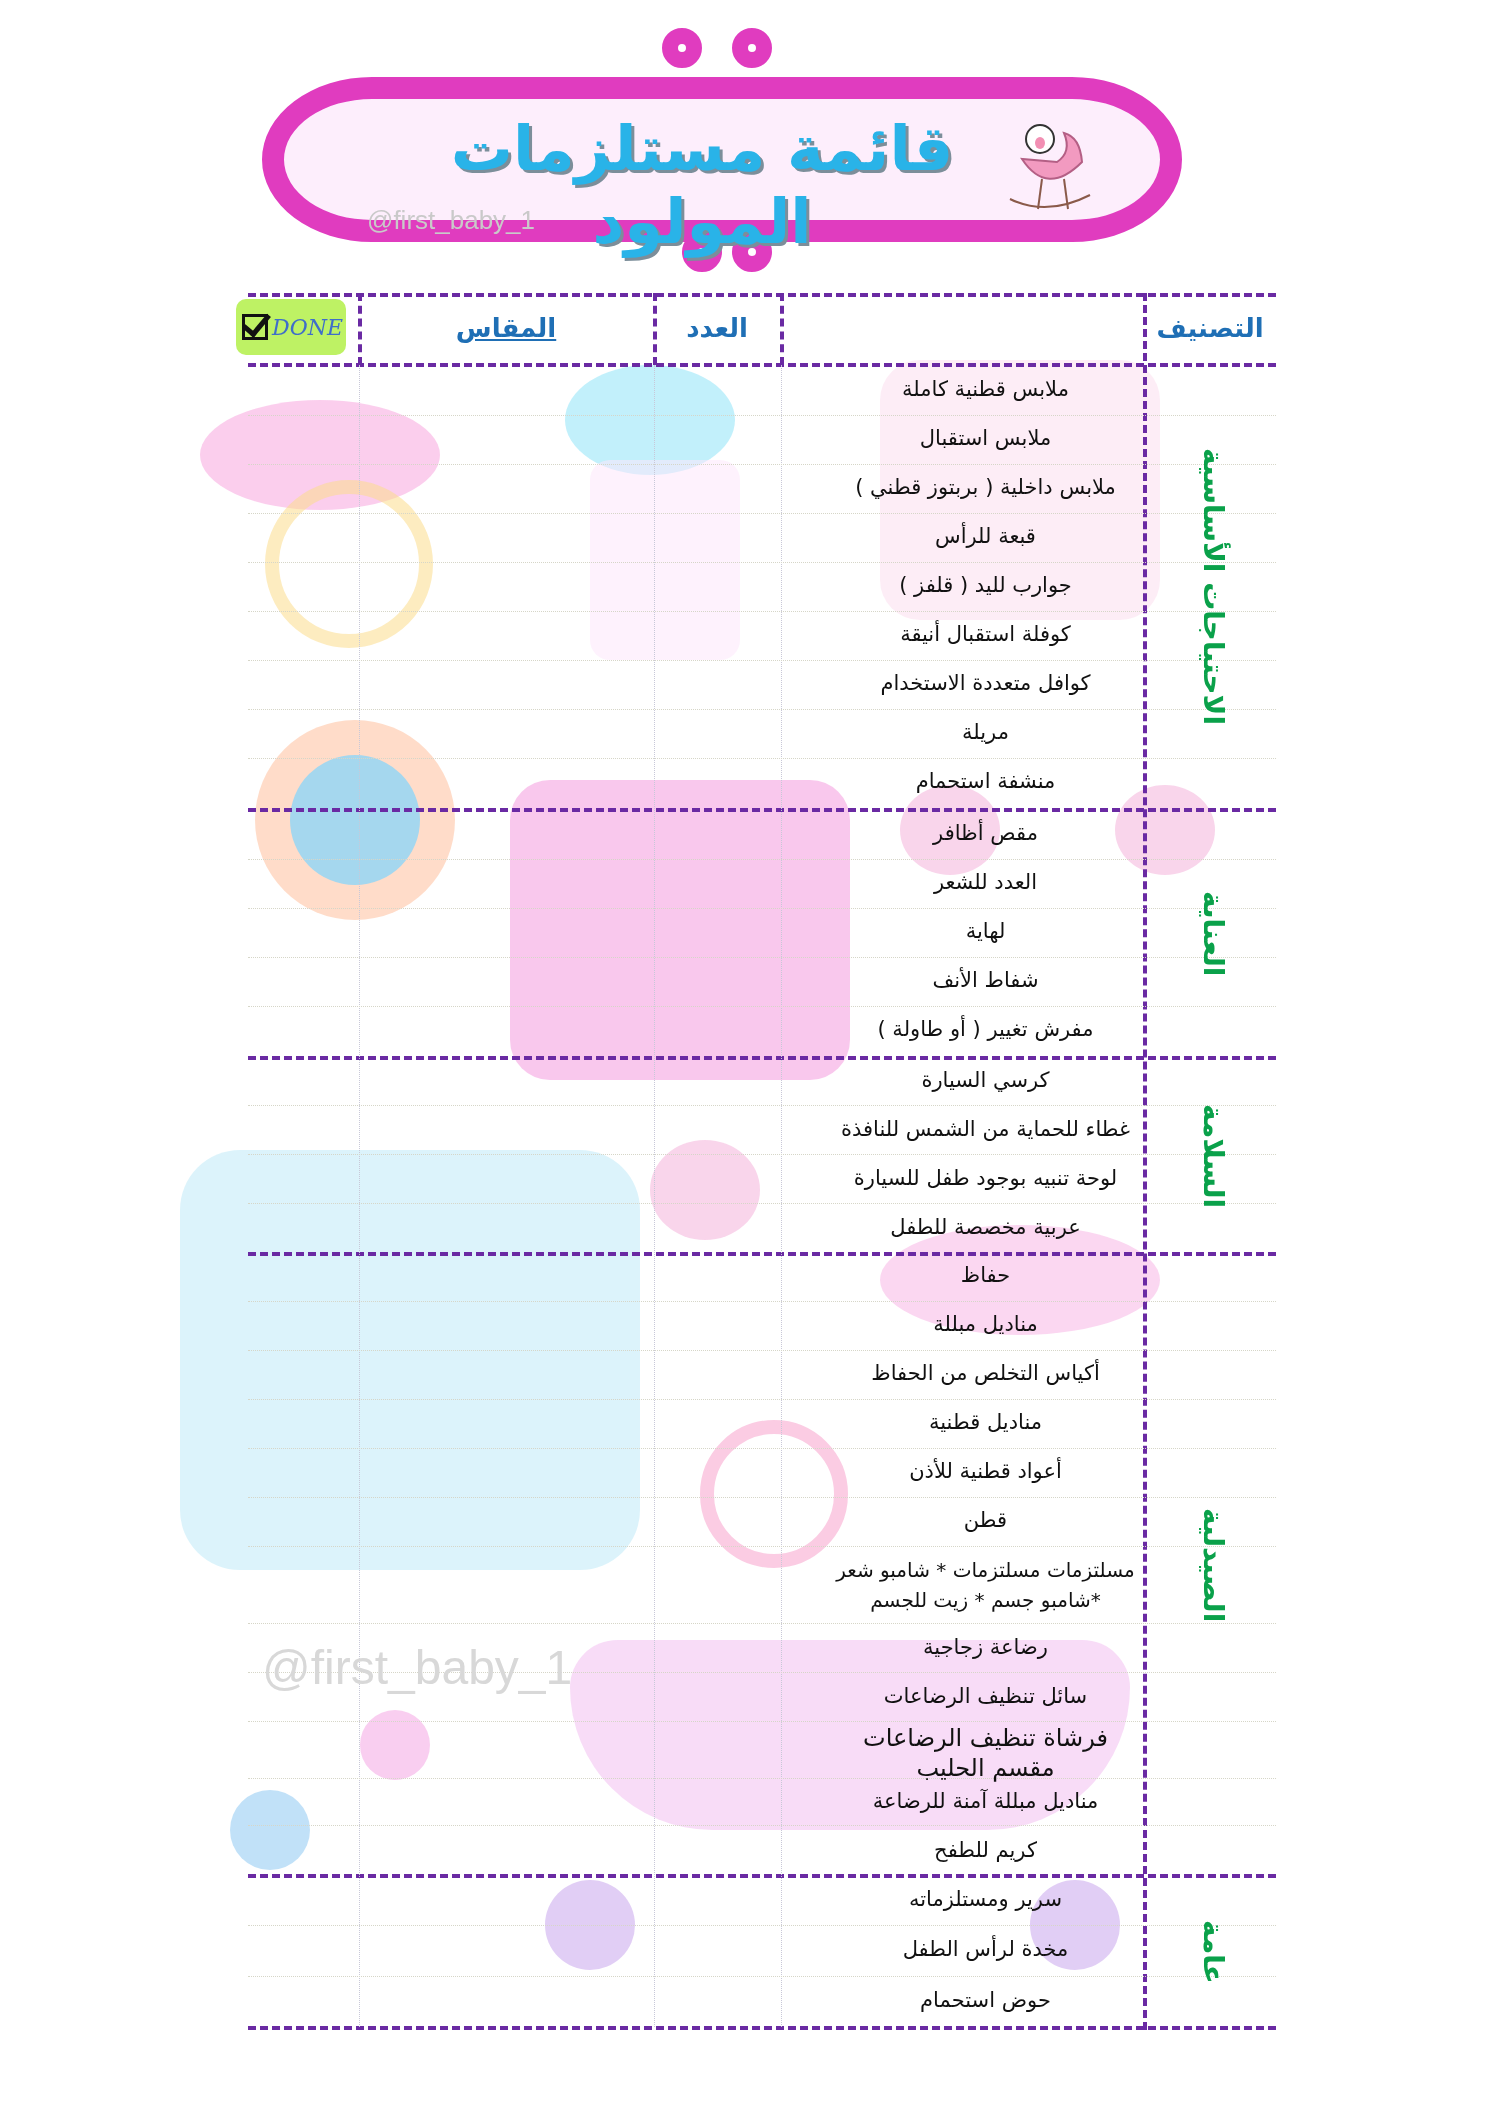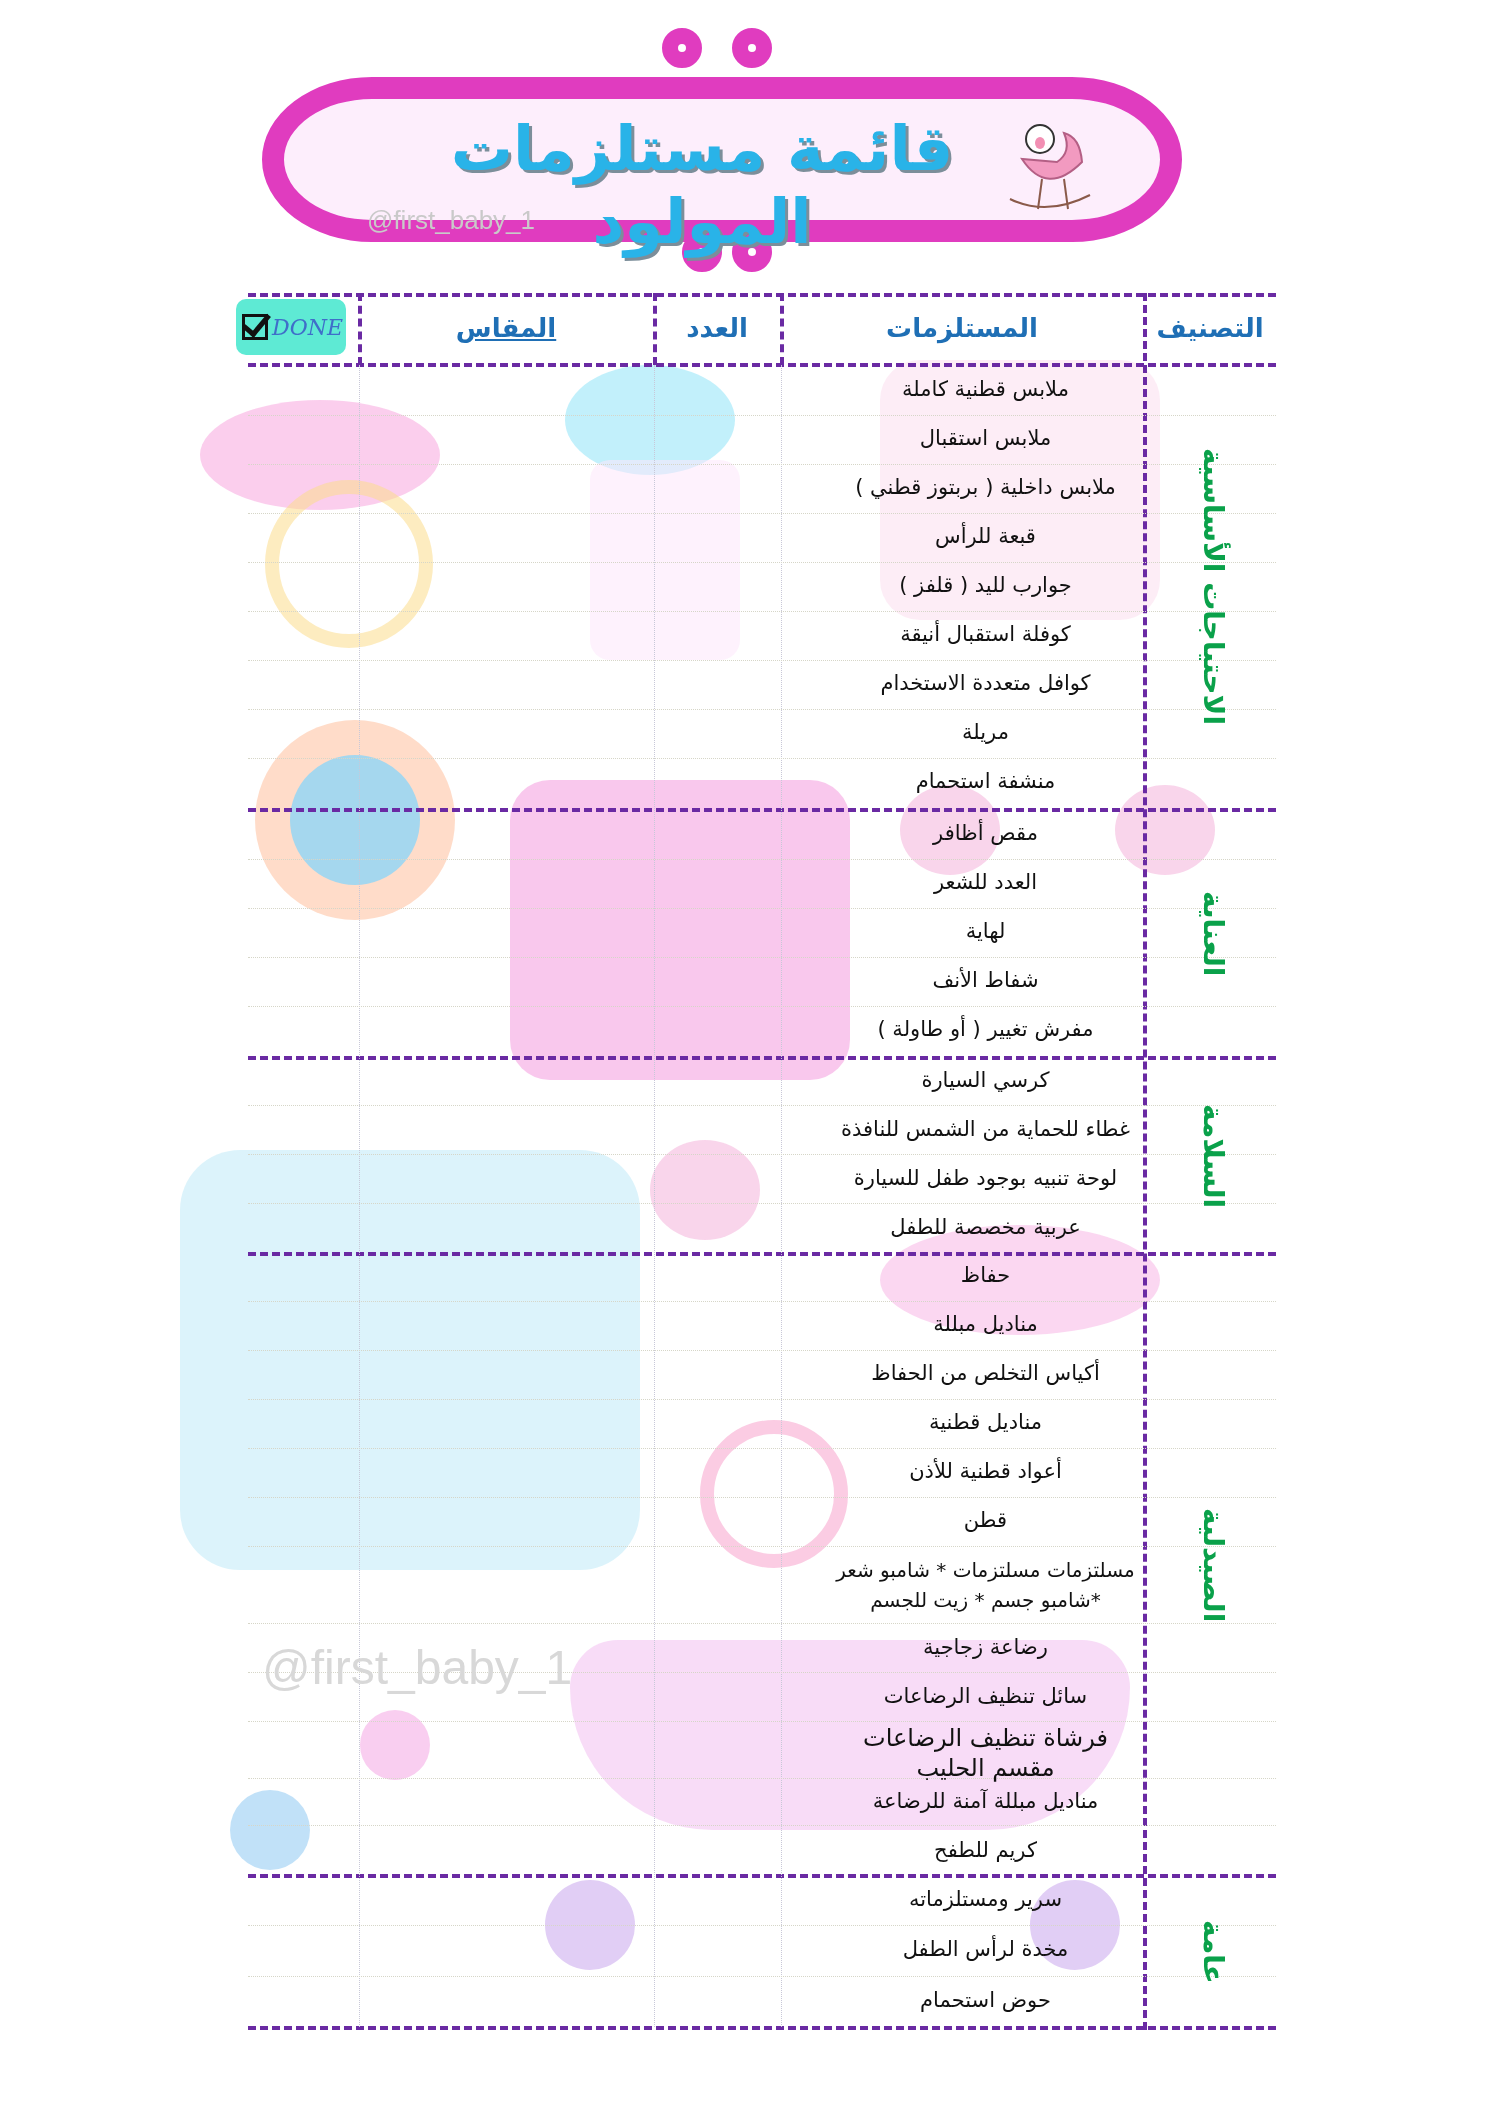--- a/index.html
+++ b/index.html
@@ -19,21 +19,21 @@
                    font-size:26px; color:#c9c9c9; }
   .cradle { position:absolute; left:740px; top:95px; width:90px; height:100px; }
   
   .table { position:absolute; left:248px; top:293px; width:1028px; }
   .hrule { position:absolute; left:0; width:1028px; height:0; border-top:4px dashed #6a2aa3; }
   .vrule { position:absolute; width:0; border-left:4px dashed #6a2aa3; }
   .thinv { position:absolute; width:0; border-left:1px dotted #c8c8d8; }
   .rowline { position:absolute; left:0; width:1028px; height:0; border-top:1px dotted #d6d6c8; }
   .hcell { position:absolute; top:0; height:70px; display:flex; align-items:center; justify-content:center;
            font-family:"DejaVu Sans",sans-serif; font-weight:bold; font-size:26px; color:#1f6fb5; direction:rtl; }
-  .done { position:absolute; left:-12px; top:6px; width:110px; height:56px; background:#5eead4; border-radius:10px;
+  .done { position:absolute; left:-12px; top:6px; width:110px; height:56px; background:#bef264; border-radius:10px;
           display:flex; align-items:center; gap:4px; padding-left:6px; box-sizing:border-box; }
   .done-box { width:26px; height:26px; border:3px solid #111; position:relative; box-sizing:border-box; }
   .done-box::after { content:""; position:absolute; left:4px; top:-8px; width:10px; height:22px;
                      border-right:5px solid #111; border-bottom:5px solid #111; transform:rotate(40deg); }
   .done-text { font-family:"DejaVu Serif",serif; font-style:italic; font-size:22px; color:#3f6ec9; }
   .item { position:absolute; left:540px; width:395px; text-align:center; direction:rtl;
           font-family:"DejaVu Sans",sans-serif; font-size:21px; color:#111; line-height:28px; }
   .cat { position:absolute; left:905px; width:120px; display:flex; align-items:center; justify-content:center; }
   .cat span { writing-mode:vertical-rl; direction:rtl; font-family:"DejaVu Sans",sans-serif; font-weight:bold;
               font-size:28px; color:#0aa14a; white-space:nowrap; }
@@ -98,21 +98,20 @@
   <div class="thinv" style="left:111px;top:72px;height:1662px;"></div>
   <div class="thinv" style="left:406px;top:72px;height:1662px;"></div>
   <div class="thinv" style="left:533px;top:72px;height:1662px;"></div>
 
   <div class="done">
     <span class="done-box"></span>
     <span class="done-text">DONE</span>
   </div>
   <div class="hcell" style="left:112px;width:292px;text-decoration:underline;">المقاس</div>
   <div class="hcell" style="left:407px;width:124px;">العدد</div>
-  <div class="hcell" style="left:534px;width:360px;">المستلزمات</div>
   <div class="hcell" style="left:897px;width:130px;">التصنيف</div>
 
   <div class="rowline" style="top:122px;"></div>
   <div class="rowline" style="top:171px;"></div>
   <div class="rowline" style="top:220px;"></div>
   <div class="rowline" style="top:269px;"></div>
   <div class="rowline" style="top:318px;"></div>
   <div class="rowline" style="top:367px;"></div>
   <div class="rowline" style="top:416px;"></div>
   <div class="rowline" style="top:465px;"></div>

